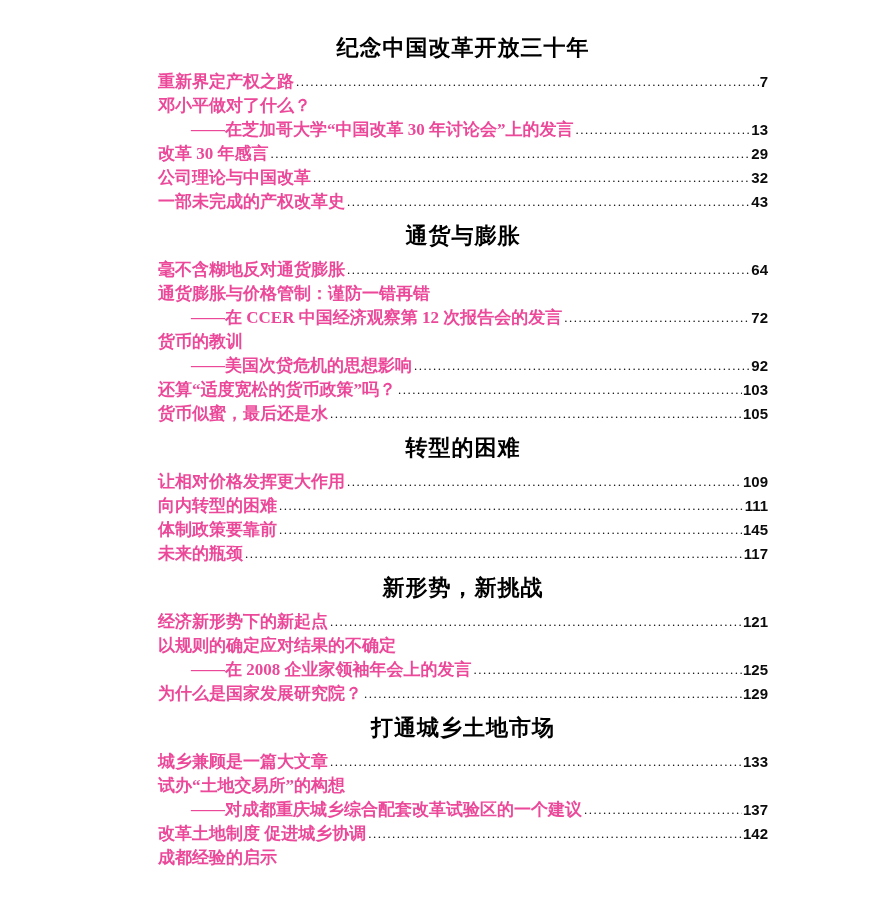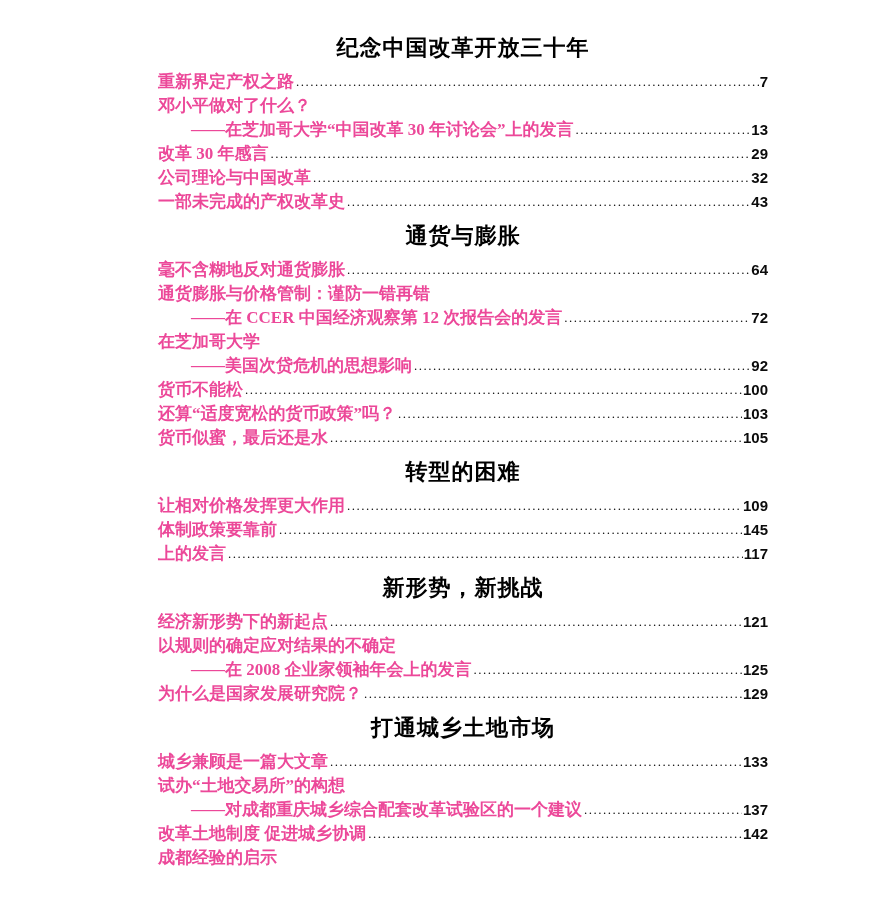--- a/index.html
+++ b/index.html
@@ -128,35 +128,30 @@
   </div>
 
   <div class="entry indent">
     <span class="t">——在 CCER 中国经济观察第 12 次报告会的发言</span>
     <span class="dots"></span>
     <span class="pg">72</span>
   </div>
 
 
   <div class="entry no-leader">
-    <span class="t">在芝加哥大学</span>
+    <span class="t">货币的教训</span>
 
   </div>
 
   <div class="entry indent">
     <span class="t">——美国次贷危机的思想影响</span>
     <span class="dots"></span>
     <span class="pg">92</span>
   </div>
 
-  <div class="entry">
-    <span class="t">货币不能松</span>
-    <span class="dots"></span>
-    <span class="pg">100</span>
-  </div>
 
   <div class="entry">
     <span class="t">还算“适度宽松的货币政策”吗？</span>
     <span class="dots"></span>
     <span class="pg">103</span>
   </div>
 
   <div class="entry">
     <span class="t">货币似蜜，最后还是水</span>
     <span class="dots"></span>
@@ -167,29 +162,34 @@
 
   <div class="section">
     <div class="section-heading">转型的困难</div>
     <div class="entries">
   <div class="entry">
     <span class="t">让相对价格发挥更大作用</span>
     <span class="dots"></span>
     <span class="pg">109</span>
   </div>
 
+  <div class="entry">
+    <span class="t">向内转型的困难</span>
+    <span class="dots"></span>
+    <span class="pg">111</span>
+  </div>
 
   <div class="entry">
     <span class="t">体制政策要靠前</span>
     <span class="dots"></span>
     <span class="pg">145</span>
   </div>
 
   <div class="entry">
-    <span class="t">上的发言</span>
+    <span class="t">未来的瓶颈</span>
     <span class="dots"></span>
     <span class="pg">117</span>
   </div>
 </div>
   </div>
 
   <div class="section">
     <div class="section-heading">新形势，新挑战</div>
     <div class="entries">
   <div class="entry">

